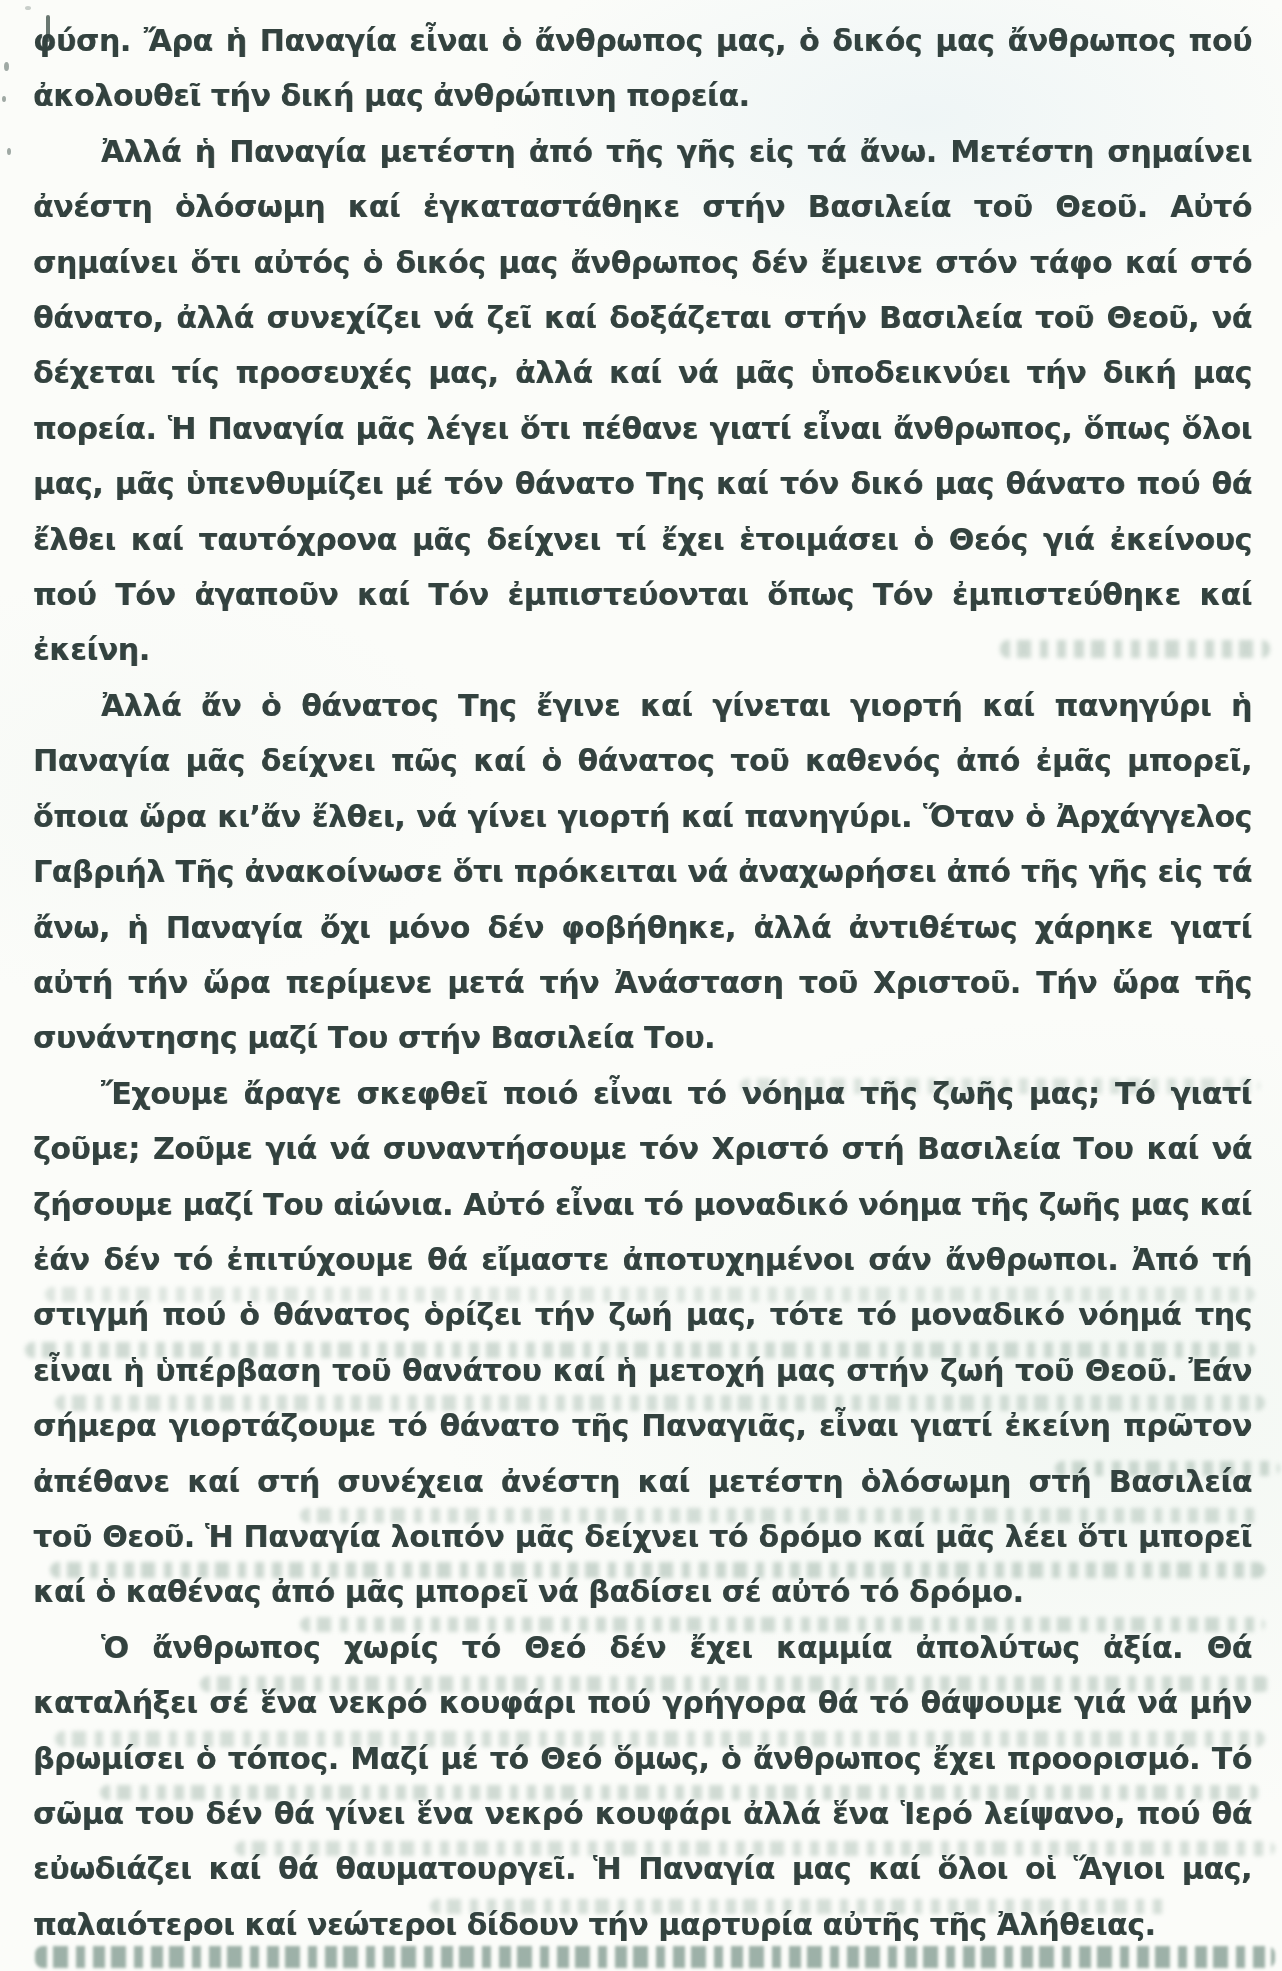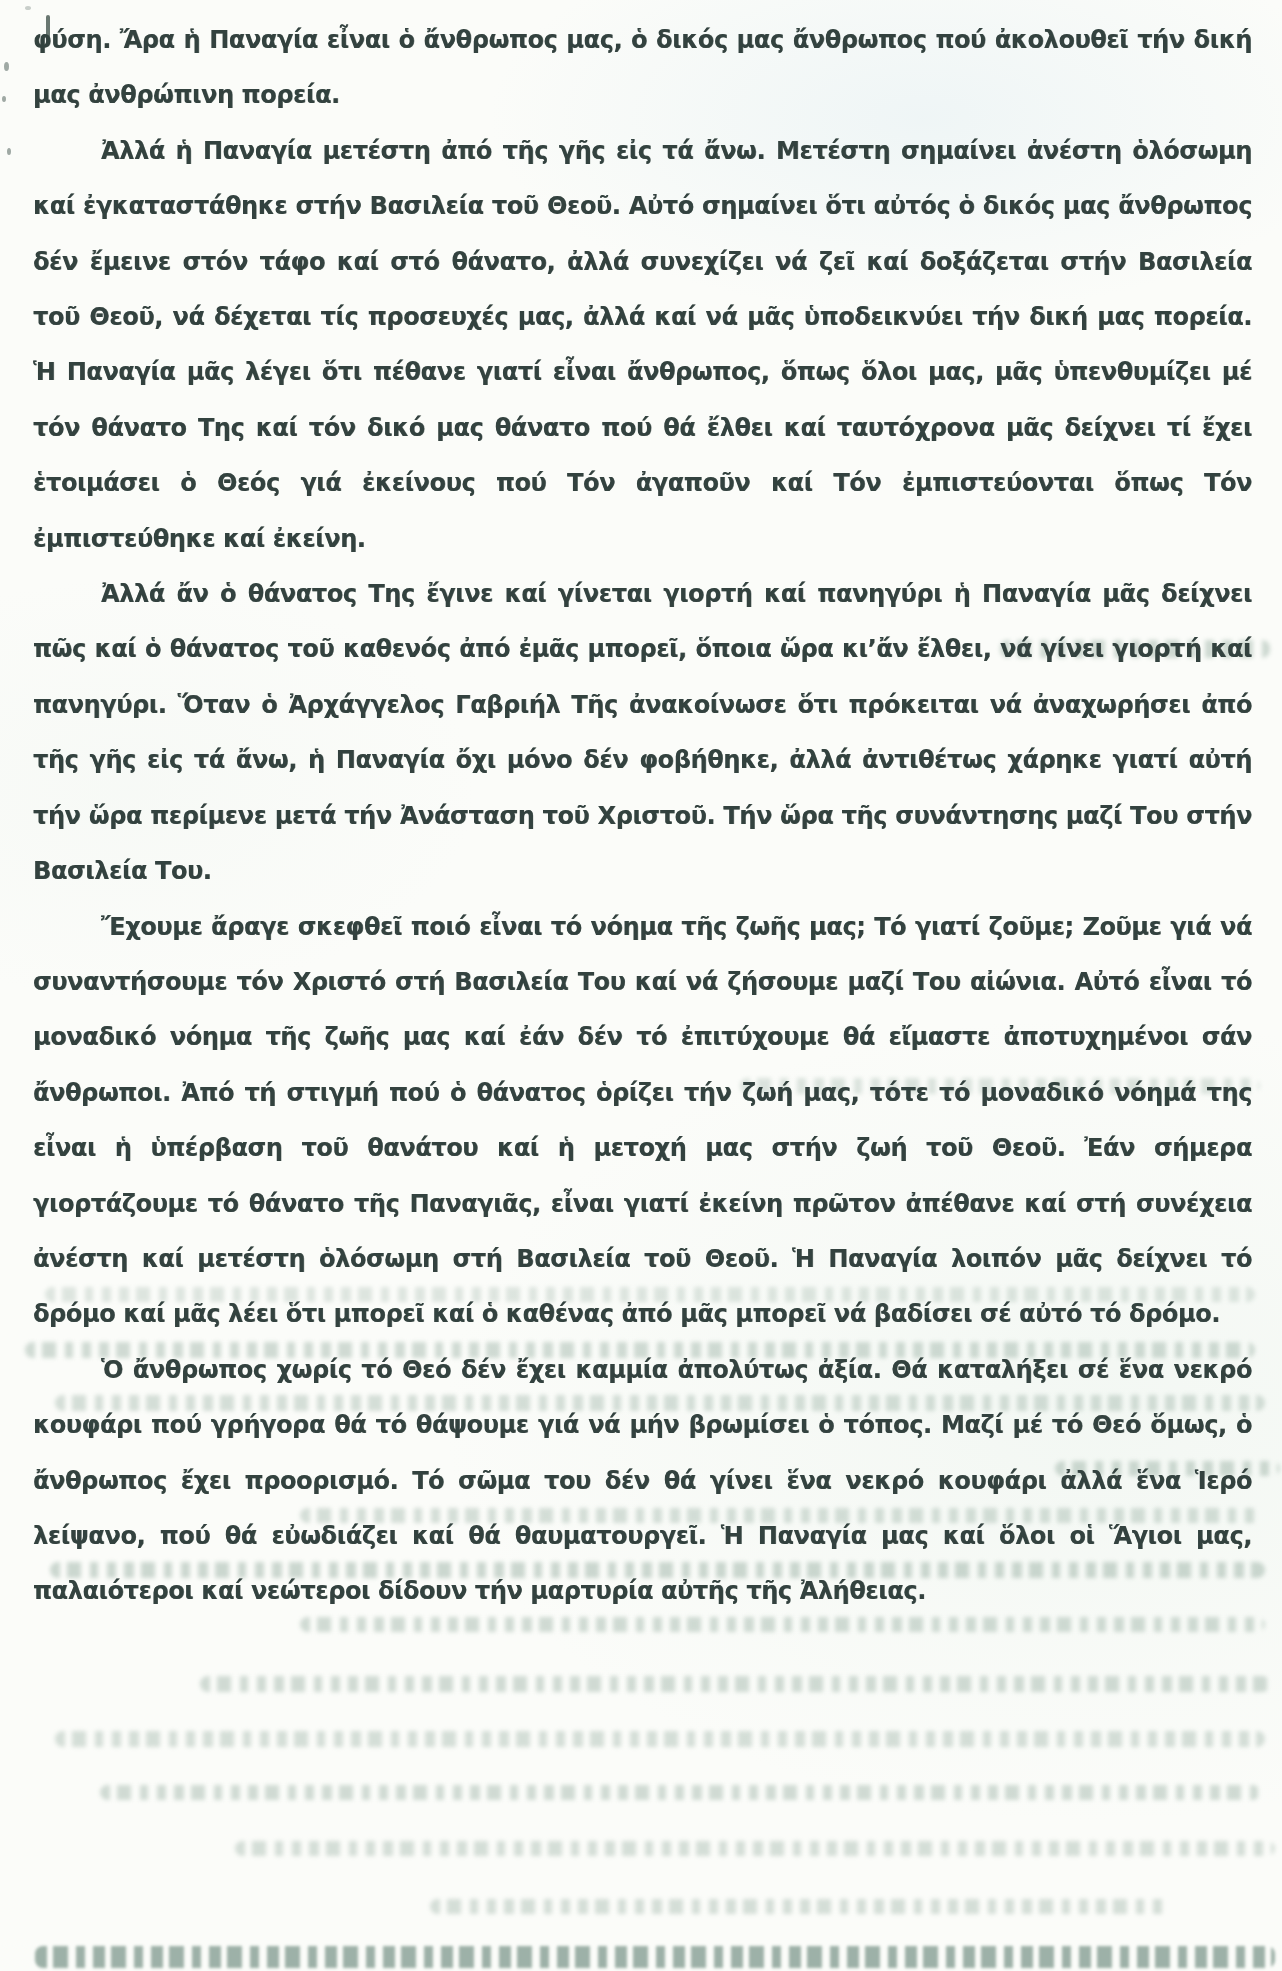--- a/index.html
+++ b/index.html
@@ -53,21 +53,21 @@
   .speck { position: absolute; background: #54645e; opacity: .55; border-radius: 50%; z-index: 1; }
   .dash  { position: absolute; background: #45554f; opacity: .8; border-radius: 2px; z-index: 1; }
 
   
   .text-block {
     position: relative;
     z-index: 2;
     padding: 13px 30px 0 33px;
     color: #33423f;
     font-weight: bold;
-    font-size: 24px;
+    font-size: 30px;
     letter-spacing: -0.4px;
     line-height: 55.4px;
     text-align: justify;
     text-shadow: 0.4px 0.4px 0.6px rgba(45,60,56,0.55);
   }
   .text-block p { margin: 0; }
   .text-block p.indent { text-indent: 68px; }
 </style>
 </head>
 <body>

